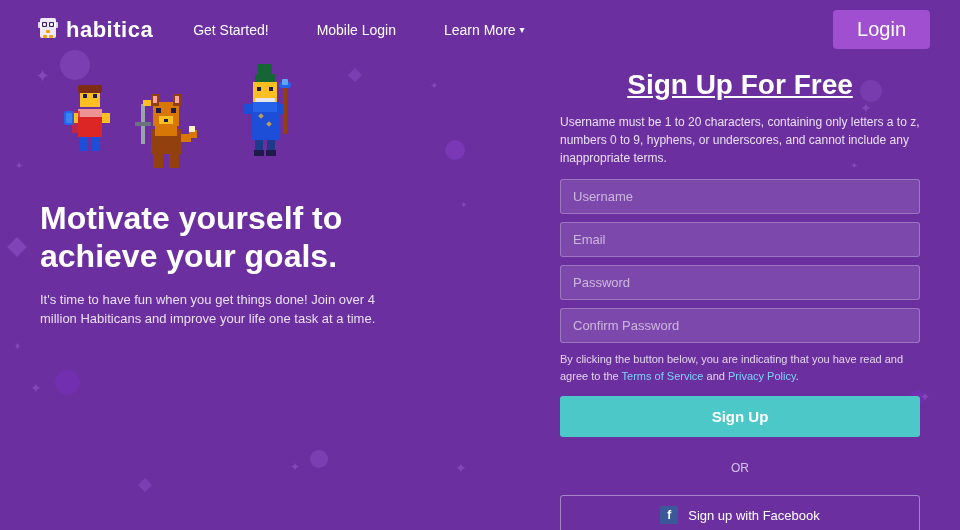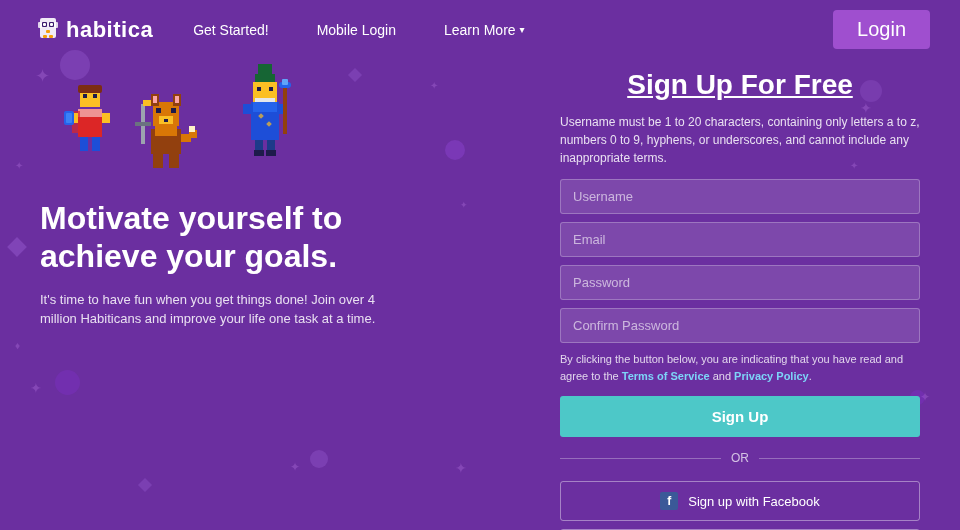--- a/index.html
+++ b/index.html
@@ -161,39 +161,39 @@
     }
     .consent-text {
       font-size: 11px;
       color: rgba(255,255,255,0.8);
       line-height: 1.5;
       margin-bottom: 12px;
     }
     .consent-text a {
       color: #7dd4f8;
       text-decoration: none;
-      font-weight: bold;
     }
     .signup-btn {
       width: 100%;
       background: #4dc8c8;
       color: #fff;
       border: none;
       padding: 12px;
       border-radius: 3px;
       font-size: 15px;
       font-weight: 600;
       cursor: pointer;
       margin-bottom: 14px;
     }
     .or-divider {
       display: flex;
       align-items: center;
       gap: 10px;
-      margin-bottom: 16px;
+      margin-bottom: 10px;
+      flex-direction: column;
     }
     .or-line {
       flex: 1;
       height: 1px;
       background: rgba(255,255,255,0.3);
     }
     .or-text {
       font-size: 12px;
       color: rgba(255,255,255,0.7);
     }

